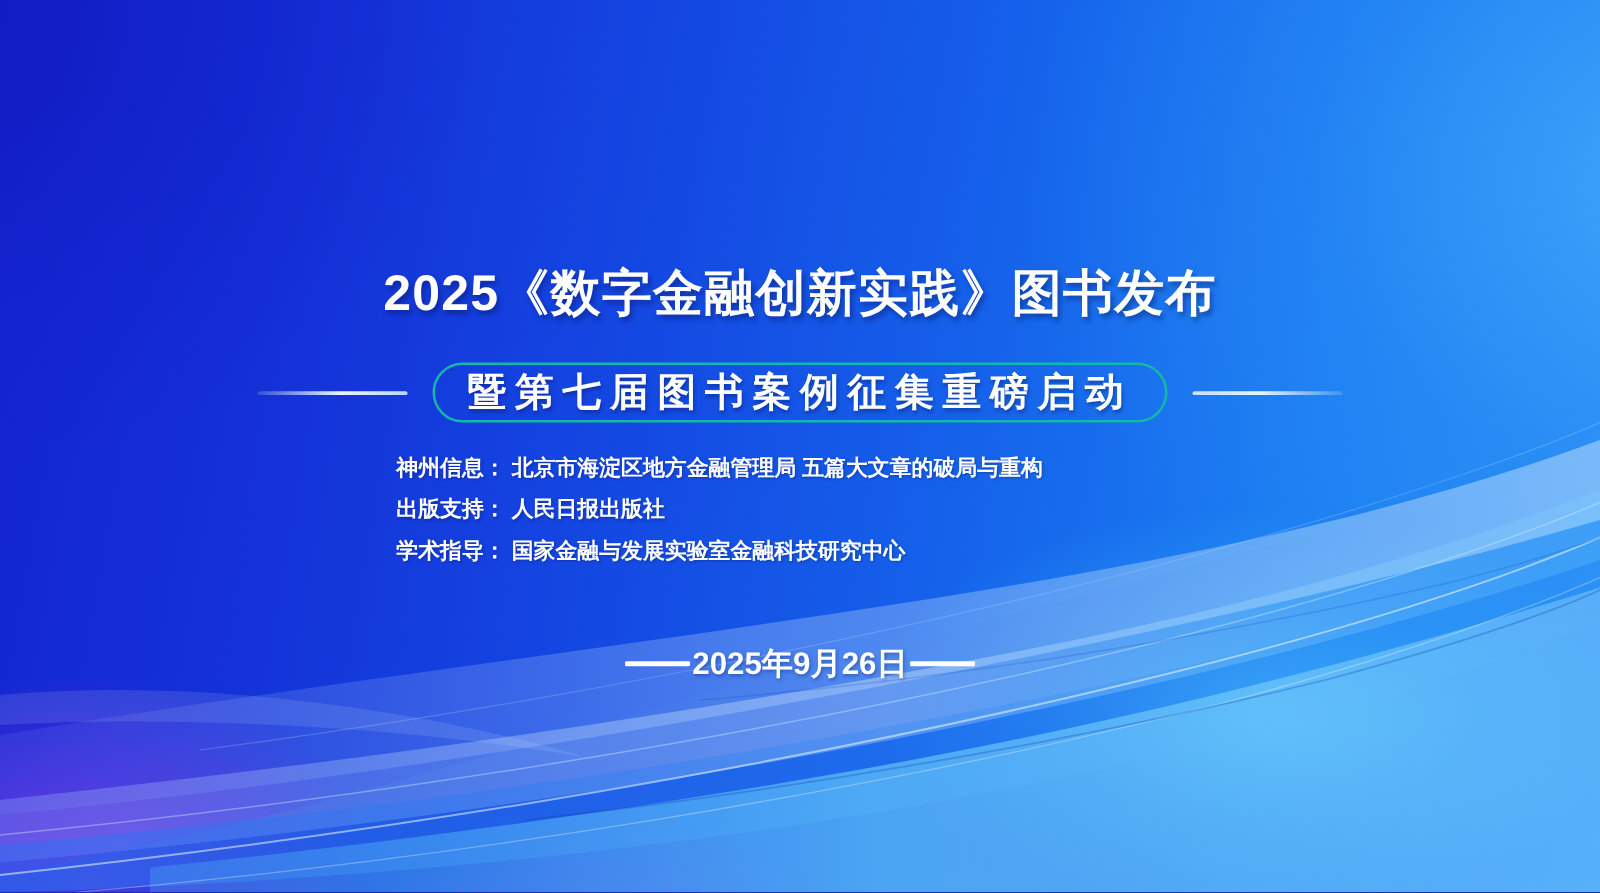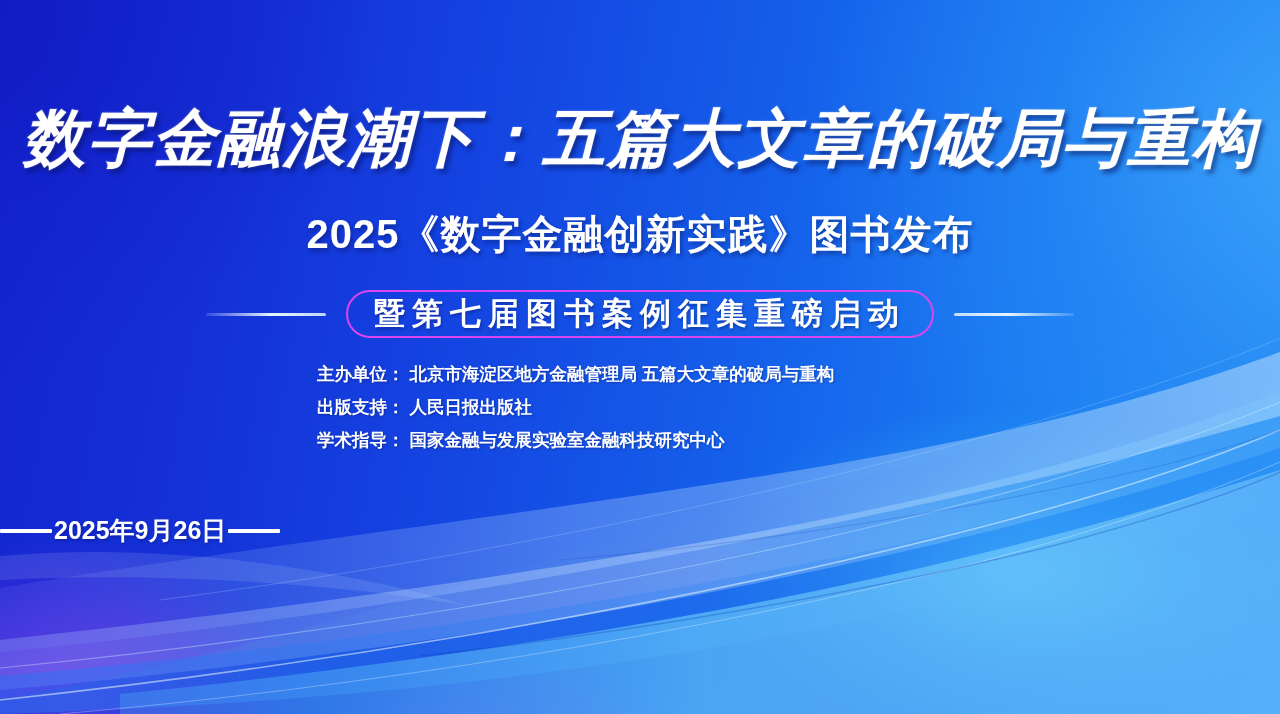--- a/index.html
+++ b/index.html
@@ -142,21 +142,21 @@
   .pill-line {
     width: 120px;
     height: 3px;
     background: linear-gradient(90deg, rgba(220,240,255,0.15), #e8f4ff 55%, rgba(220,240,255,0.85));
     border-radius: 2px;
   }
   .pill-line.right {
     background: linear-gradient(270deg, rgba(220,240,255,0.15), #e8f4ff 55%, rgba(220,240,255,0.85));
   }
   .pill {
-    border: 2px solid #d946ef;
+    border: 2px solid #14b8a6;
     border-radius: 26px;
     height: 48px;
     padding: 0 26px;
     display: flex;
     align-items: center;
     box-sizing: border-box;
   }
   .pill-text {
     font-size: 31px;
     font-weight: bold;
@@ -183,21 +183,21 @@
   .org-line .org-label { }
   .org-line .org-value { }
 
   .date-row {
     position: absolute;
     top: 514px;
     left: 0;
     width: 1280px;
     display: flex;
     align-items: center;
-    justify-content: flex-start;
+    justify-content: center;
     gap: 0px;
   }
   .date-dash {
     width: 52px;
     height: 4px;
     background: #ffffff;
     border-radius: 1px;
   }
   .date-text {
     font-size: 25px;
@@ -270,35 +270,34 @@
       <path d="M420,656 C620,634 860,594 1060,544 C1180,512 1250,486 1280,472" fill="none" stroke="#0c3bb0" stroke-opacity="0.28" stroke-width="1.4"></path>
       <path d="M560,560 C760,544 980,508 1160,466 C1230,448 1270,434 1280,430" fill="none" stroke="#0d3cb2" stroke-opacity="0.20" stroke-width="1.2"></path>
       <path d="M160,600 C420,566 700,512 950,446 C1120,400 1230,360 1280,338" fill="none" stroke="#cfeaff" stroke-opacity="0.22" stroke-width="1"></path>
 
       <path d="M0,556 C160,542 330,566 470,606 C330,582 150,572 0,580 Z" fill="#cfe4ff" fill-opacity="0.13"></path>
     </svg>
   </div>
 
   <div class="content">
 
-    <div class="main-title">数字金融浪潮下：五篇大文章的破局与重构</div>
 
     <div class="sub-title">2025《数字金融创新实践》图书发布</div>
 
     <div class="pill-row">
       <div class="pill-line left"></div>
       <div class="pill">
         <span class="pill-text">暨第七届图书案例征集重磅启动</span>
       </div>
       <div class="pill-line right"></div>
     </div>
 
     <div class="org-block">
       <div class="org-line">
-        <span class="org-label">主办单位：</span>
+        <span class="org-label">神州信息：</span>
         <span class="org-value">北京市海淀区地方金融管理局  五篇大文章的破局与重构</span>
       </div>
       <div class="org-line">
         <span class="org-label">出版支持：</span>
         <span class="org-value">人民日报出版社</span>
       </div>
       <div class="org-line">
         <span class="org-label">学术指导：</span>
         <span class="org-value">国家金融与发展实验室金融科技研究中心</span>
       </div>

